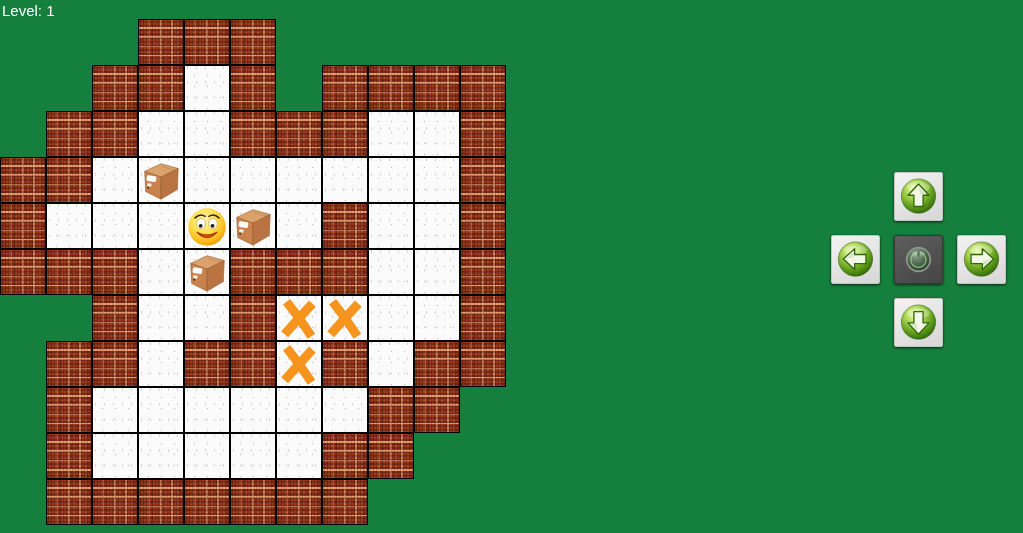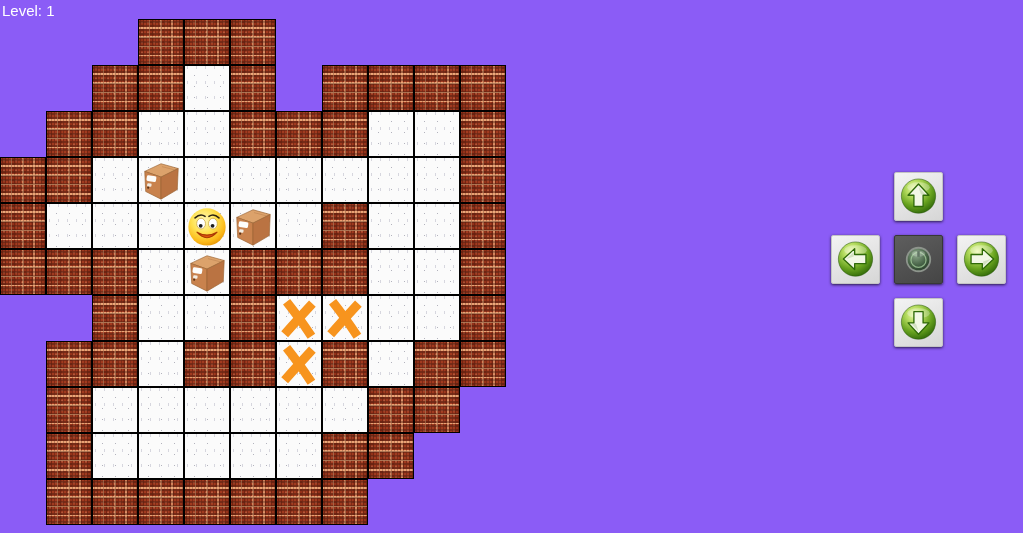--- a/index.html
+++ b/index.html
@@ -1,16 +1,16 @@
 <!DOCTYPE html>
 <html><head>
 <meta charset="utf-8">
 <style>
   html,body{margin:0;padding:0;background:#000;}
-  .screen{position:relative;width:1023px;height:533px;background:#8b5cf6;overflow:hidden;
+  .screen{position:relative;width:1023px;height:533px;background:#15803d;overflow:hidden;
           font-family:"Liberation Sans", sans-serif;}
   .hud{position:absolute;left:2px;top:2px;color:#ffffff;font-size:15px;line-height:18px;}
 
   
   .board{position:absolute;left:0;top:19px;display:grid;
          grid-template-columns:repeat(11,46px);grid-auto-rows:46px;}
   .cell{box-sizing:border-box;position:relative;border:1px solid #000;}
   .cell.empty{border:none;background:transparent;}
   .cell svg{position:absolute;left:0;top:0;width:100%;height:100%;display:block;}
 

